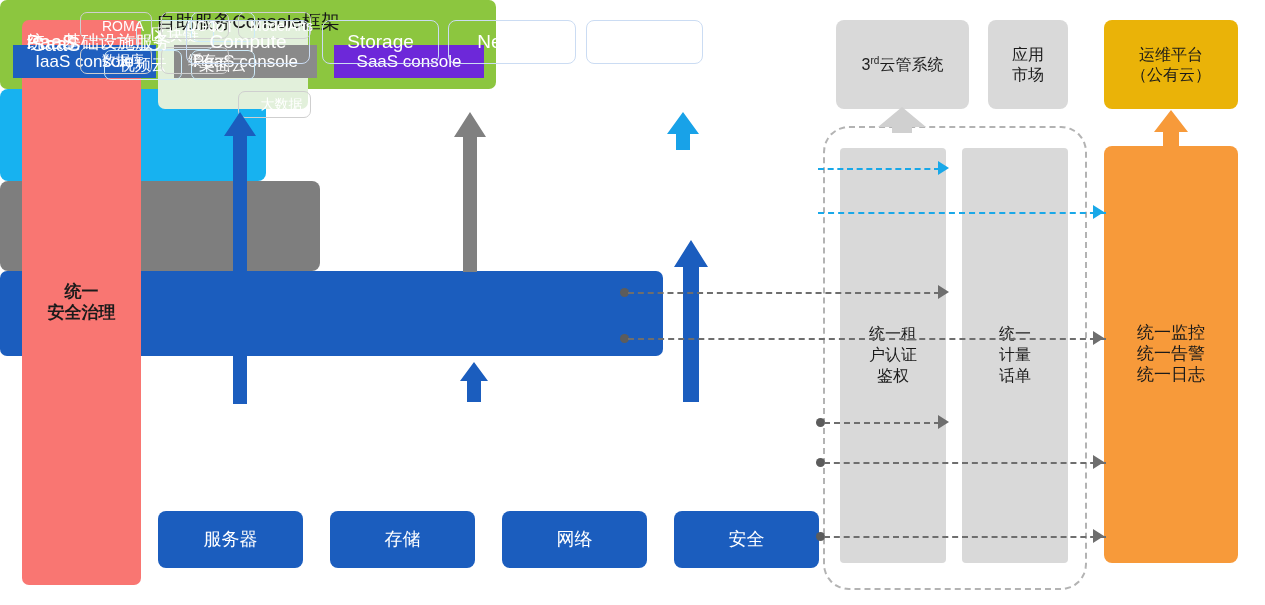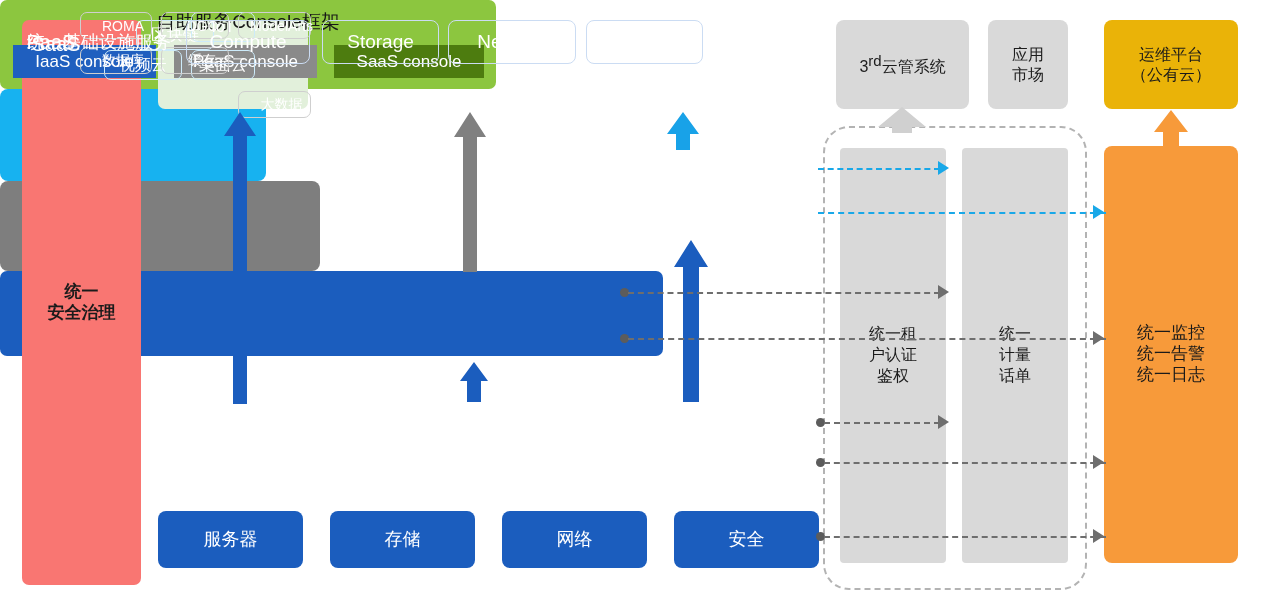--- a/index.html
+++ b/index.html
@@ -13,25 +13,25 @@
 
   
   #api-gw{left:158px;top:20px;width:150px;height:89px;background:#E2F0DB;border-radius:7px;color:#1d1d1d;font-size:18px;}
 
   
   #console-frame{left:322px;top:20px;width:496px;height:89px;background:#8CC63F;border-radius:7px;display:block;}
   #console-title{position:absolute;left:0;top:9px;width:496px;text-align:center;font-size:19px;color:#171717;font-weight:400;}
   .console-chip{position:absolute;top:45px;height:33px;color:#fff;font-size:17px;border-radius:0;}
   #iaas-console{left:13px;width:143px;background:#1F5FBF;}
   #paas-console{left:174px;width:143px;background:#8A8A8A;}
-  #saas-console{left:334px;width:150px;background:#4d7c0f;}
+  #saas-console{left:334px;width:150px;background:#6d28d9;}
 
   
   #third-cloud{left:836px;top:20px;width:133px;height:89px;background:#D9D9D9;border-radius:8px;color:#1d1d1d;font-size:16px;}
-  #third-cloud sup{font-size:15px;}
+  #third-cloud sup{font-size:10px;}
   #app-market{left:988px;top:20px;width:80px;height:89px;background:#D9D9D9;border-radius:8px;color:#1d1d1d;font-size:16px;}
 
   
   #ops-public{left:1104px;top:20px;width:134px;height:89px;background:#eab308;border-radius:8px;color:#1a1a1a;font-size:16px;}
   #ops-unified{left:1104px;top:146px;width:134px;height:417px;background:#F79A3A;border-radius:8px;color:#1a1a1a;font-size:17px;}
 
   
   #saas-block{left:552px;top:146px;width:266px;height:92px;background:#17B2F0;border-radius:8px;display:block;}
   #saas-label{position:absolute;left:14px;top:33px;width:84px;text-align:center;color:#fff;font-size:20px;}
   .saas-chip{position:absolute;height:30px;border:1.6px solid #CDEBFA;border-radius:7px;color:#fff;font-size:16px;}

